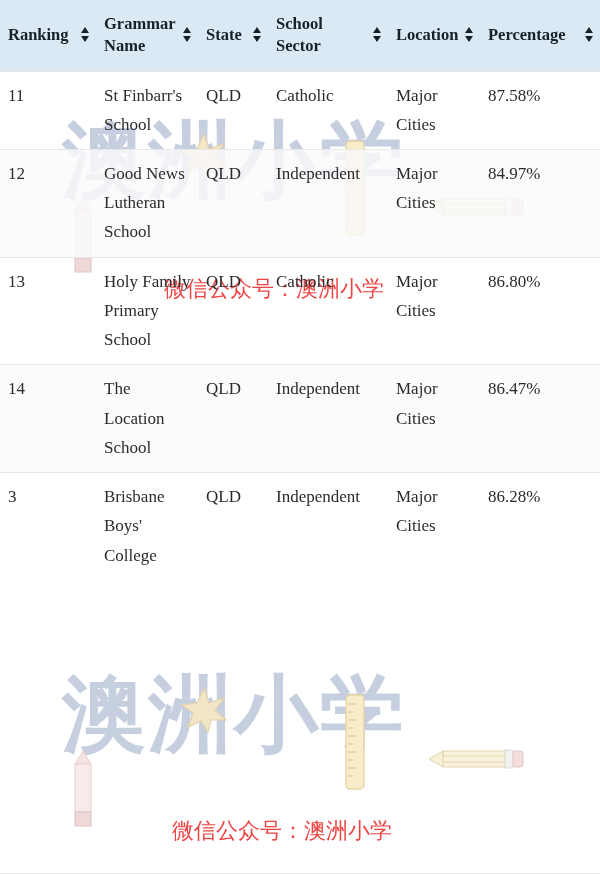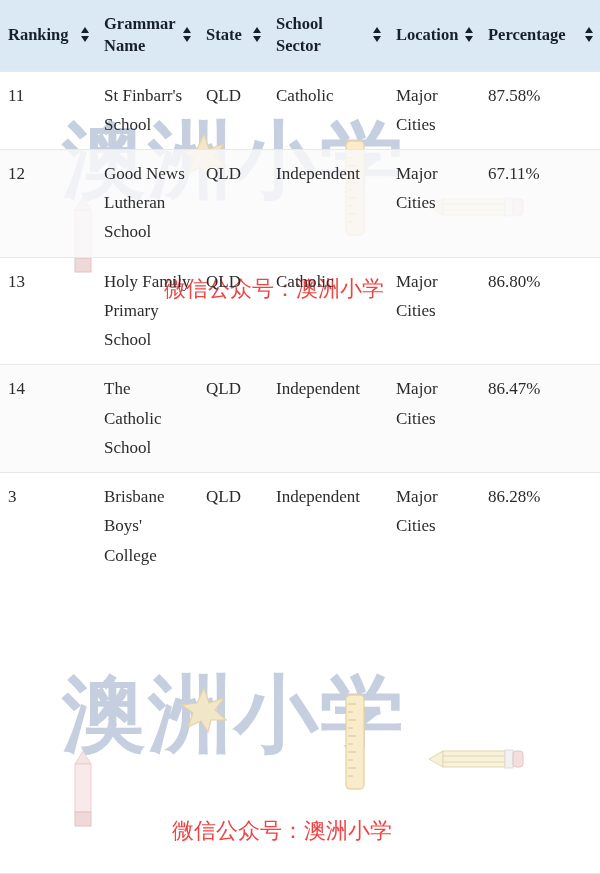--- a/index.html
+++ b/index.html
@@ -309,33 +309,33 @@
           <td>Catholic</td>
           <td>Major Cities</td>
           <td>87.58%</td>
         </tr>
         <tr class="alt">
           <td>12</td>
           <td>Good News Lutheran School</td>
           <td>QLD</td>
           <td>Independent</td>
           <td>Major Cities</td>
-          <td>67.11%</td>
+          <td>84.97%</td>
         </tr>
         <tr>
           <td>13</td>
           <td>Holy Family Primary School</td>
           <td>QLD</td>
           <td>Catholic</td>
           <td>Major Cities</td>
           <td>86.80%</td>
         </tr>
         <tr class="alt">
           <td>14</td>
-          <td>The Catholic School</td>
+          <td>The Location School</td>
           <td>QLD</td>
           <td>Independent</td>
           <td>Major Cities</td>
           <td>86.47%</td>
         </tr>
         <tr>
           <td>3</td>
           <td>Brisbane Boys' College</td>
           <td>QLD</td>
           <td>Independent</td>

